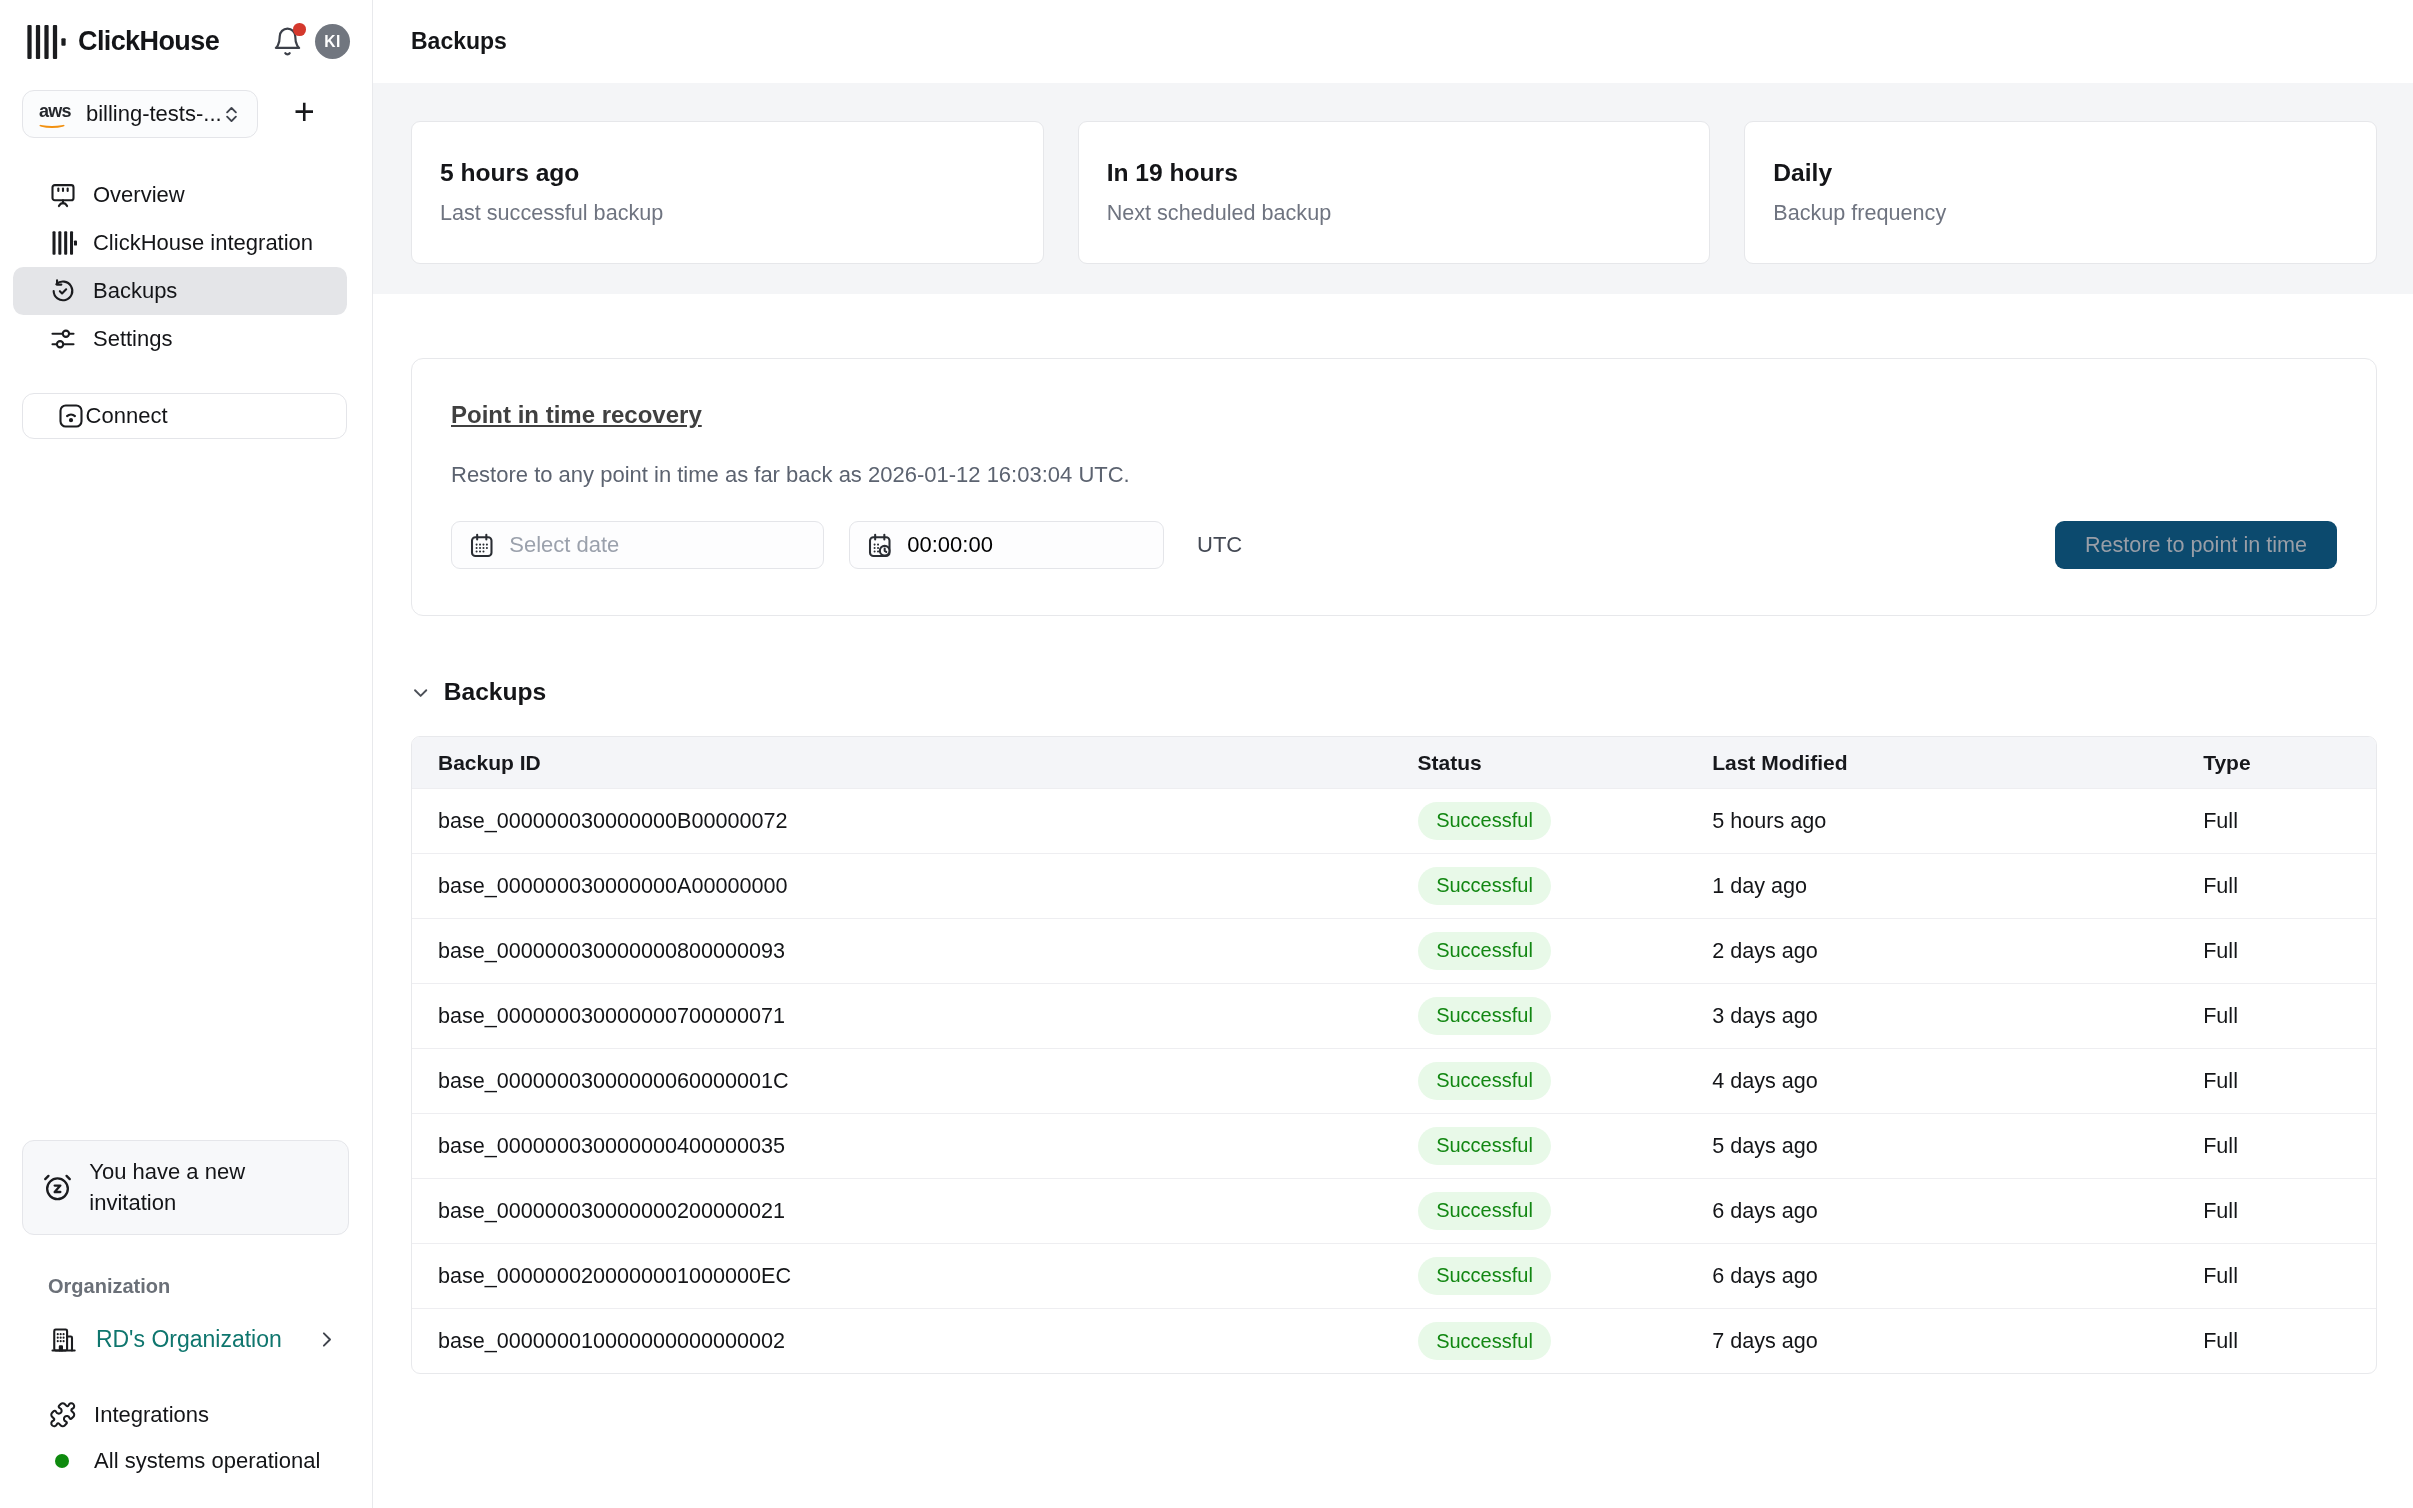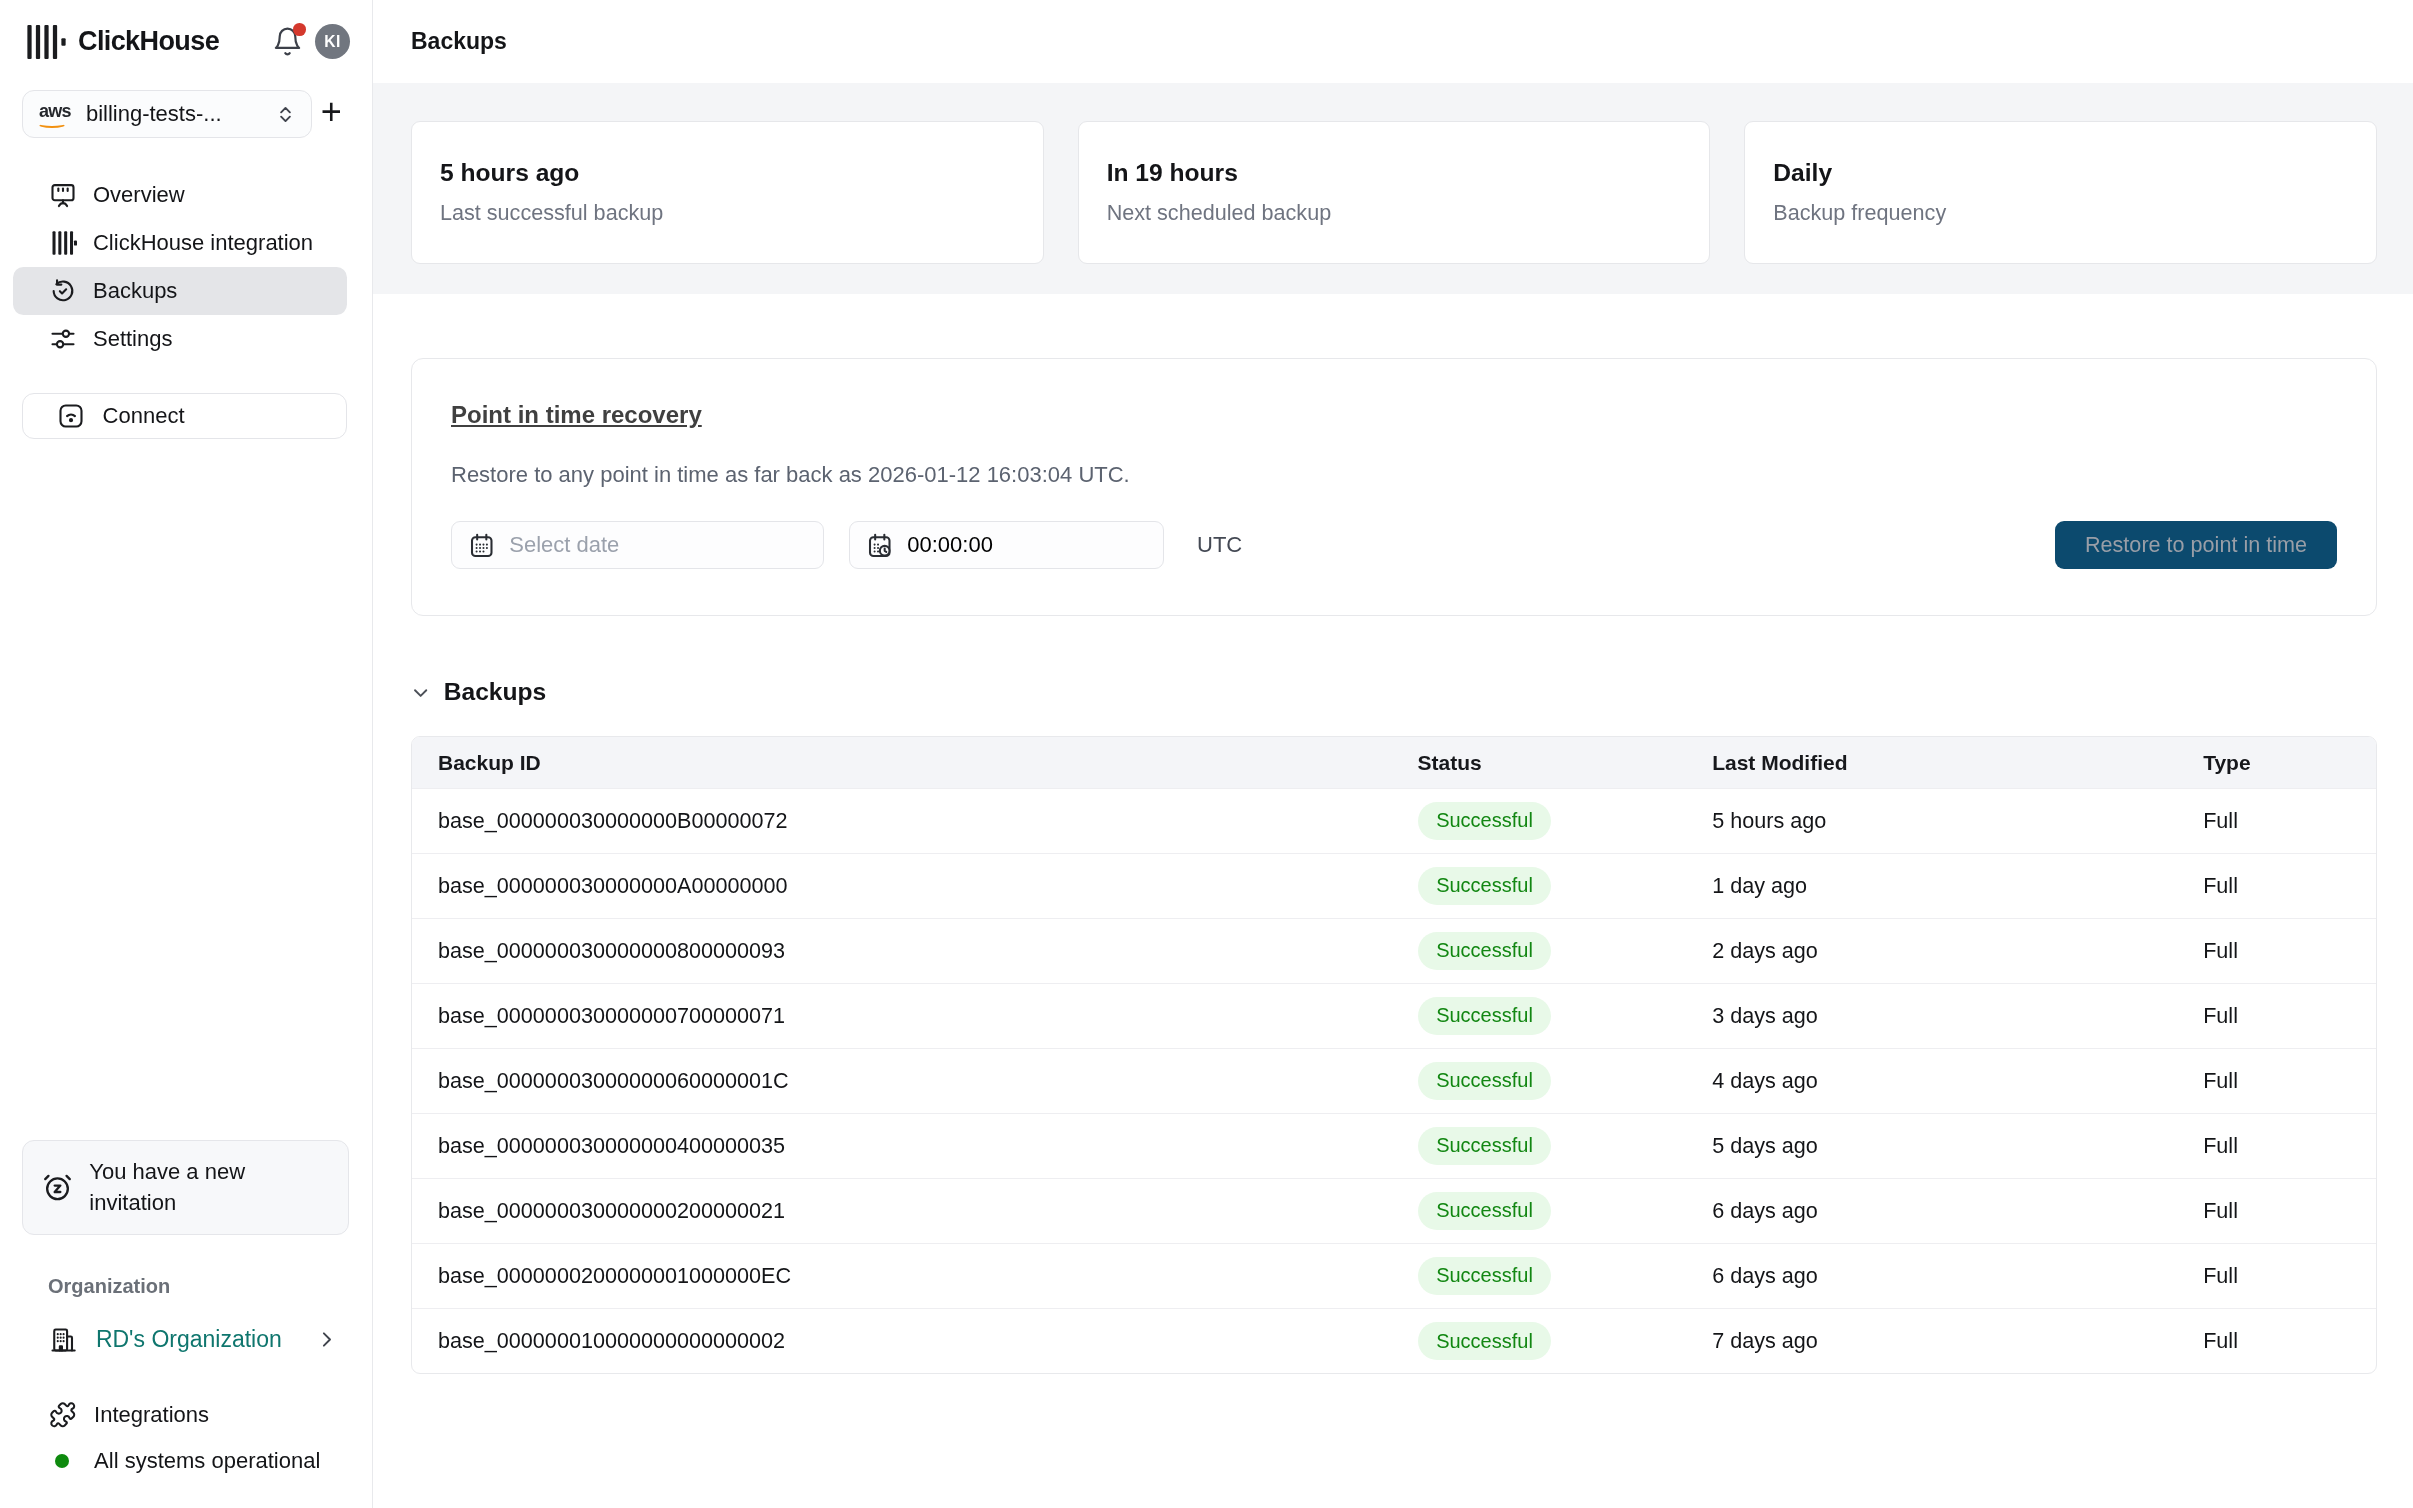--- a/index.html
+++ b/index.html
@@ -28,40 +28,40 @@
   .bell-dot { position: absolute; top: -3px; right: -3px; width: 12.6px; height: 12.6px; border-radius: 50%; }
   .avatar {
     width: 35px; height: 35px; border-radius: 50%; background: #71767f;
     color: #ffffff; font-size: 15.6px; font-weight: 700;
     display: flex; align-items: center; justify-content: center; margin-left: 12px;
     letter-spacing: 0.4px; cursor: pointer;
   }
 
   .selector-row { display: flex; align-items: center; margin: 31px 21px 0 21.6px; }
   .service-select {
-    width: 290px; height: 48px; border: 1.5px solid #e4e5e9; border-radius: 12px;
-    background: #fbfcfd; display: flex; align-items: center; padding: 0 15px 0 16.4px; cursor: pointer;
+    width: 236px; height: 48px; border: 1.5px solid #e4e5e9; border-radius: 12px;
+    background: #fbfcfd; display: flex; align-items: center; padding: 0 15px 0 16.4px; cursor: pointer; text-align: center;
   }
   .aws-mark { position: relative; font-size: 18px; font-weight: 700; letter-spacing: -0.7px; color: #25272c; flex: none; padding-bottom: 6px; }
   .aws-smile { position: absolute; left: -1.5px; bottom: 0; width: 30px; height: 9px; border: 2.2px solid transparent; border-bottom-color: #f29111; border-radius: 50%; }
   .service-label { flex: 1; margin-left: 15px; font-size: 22px; color: #141518; white-space: nowrap; overflow: hidden; }
   .updown { width: 21px; height: 21px; color: #40444d; }
   .add-btn { flex: 1; text-align: center; font-size: 36px; font-weight: 300; color: #17181b; cursor: pointer; line-height: 1; padding-bottom: 4.5px; }
 
   .nav { margin-top: 33px; padding: 0 24.6px 0 12.6px; }
   .nav-item {
     height: 48px; display: flex; align-items: center; gap: 16.4px;
     padding-left: 36px; border-radius: 10.4px; font-size: 22px; color: #141518; cursor: pointer;
   }
   .nav-item.active { background: #e4e5e8; }
   .nav-icon { width: 28px; height: 28px; color: #1b1c1f; }
 
   .connect-btn {
     margin: 30px 24.6px 0 21.6px; height: 46px; border: 1.5px solid #e4e5e9; border-radius: 12px;
-    display: flex; align-items: center; gap: 18px; padding-left: 34px;
+    display: flex; align-items: center; gap: 1px; padding-left: 34px;
     font-size: 22px; color: #141518; background: #fff; cursor: pointer;
   }
 
   .sidebar-bottom { margin-top: auto; }
   .invite-card {
     margin: 0 23px 0 21.6px; border: 1.5px solid #e5e6ea; background: #f7f8fa;
     border-radius: 12px; padding: 15px 15px 15px 19.3px;
     display: flex; align-items: center; gap: 16.4px; cursor: pointer;
   }
   .invite-icon { width: 31px; height: 31px; color: #1b1c1f; }

